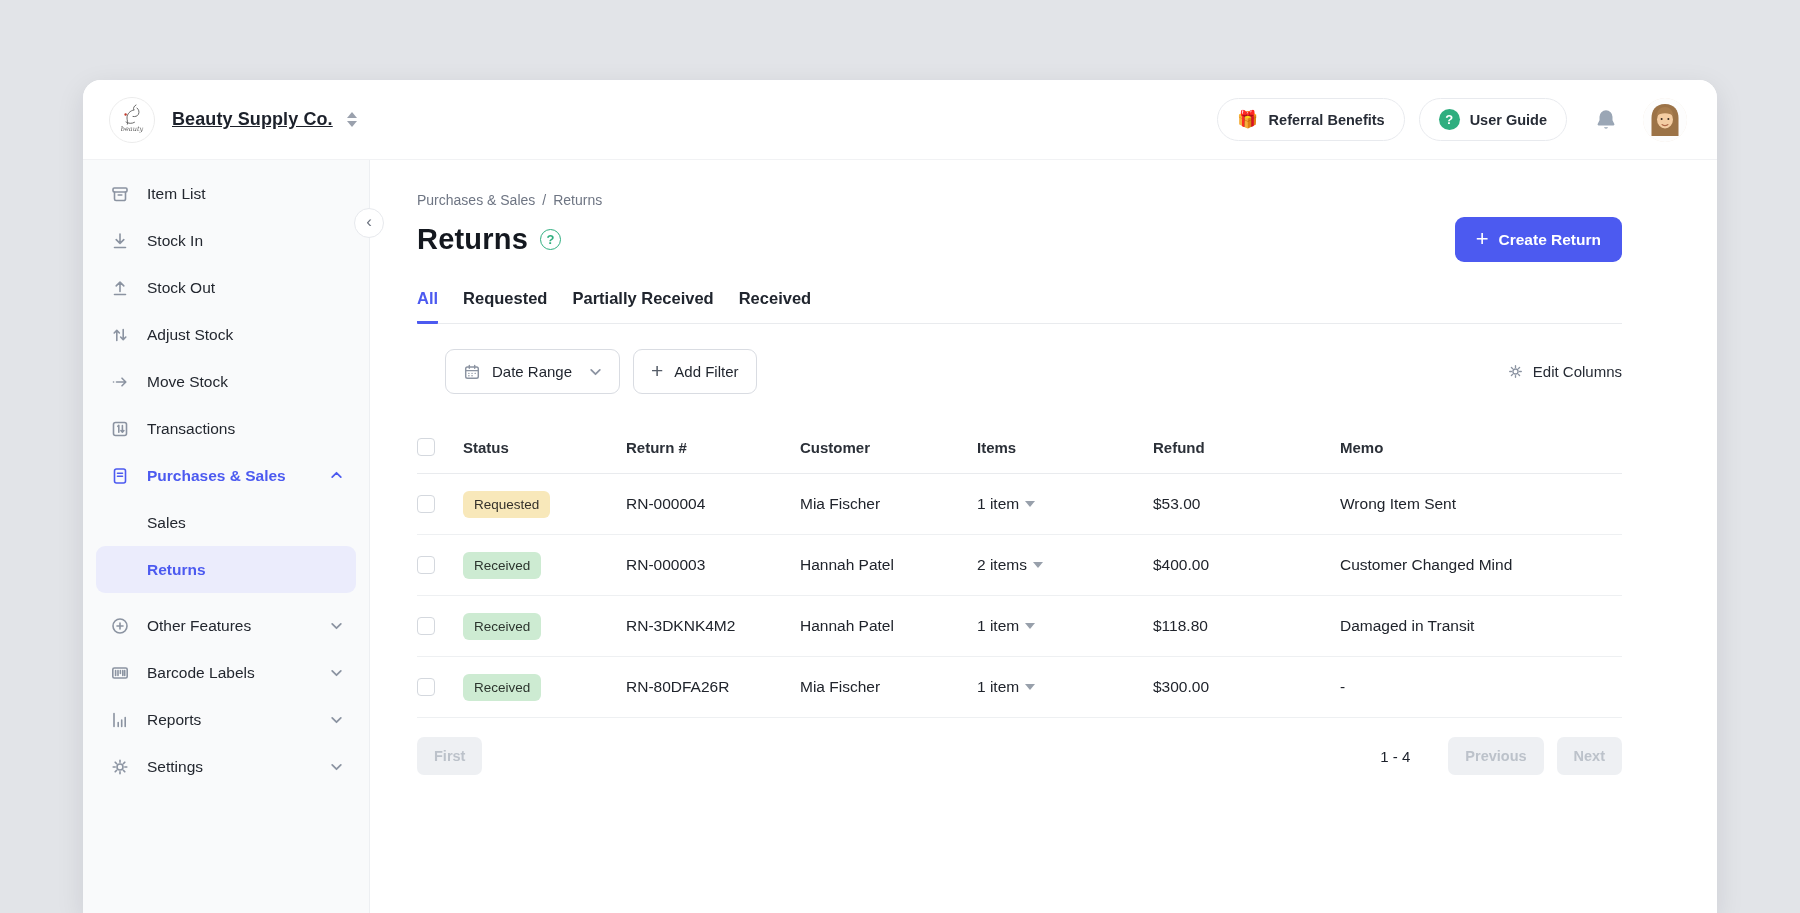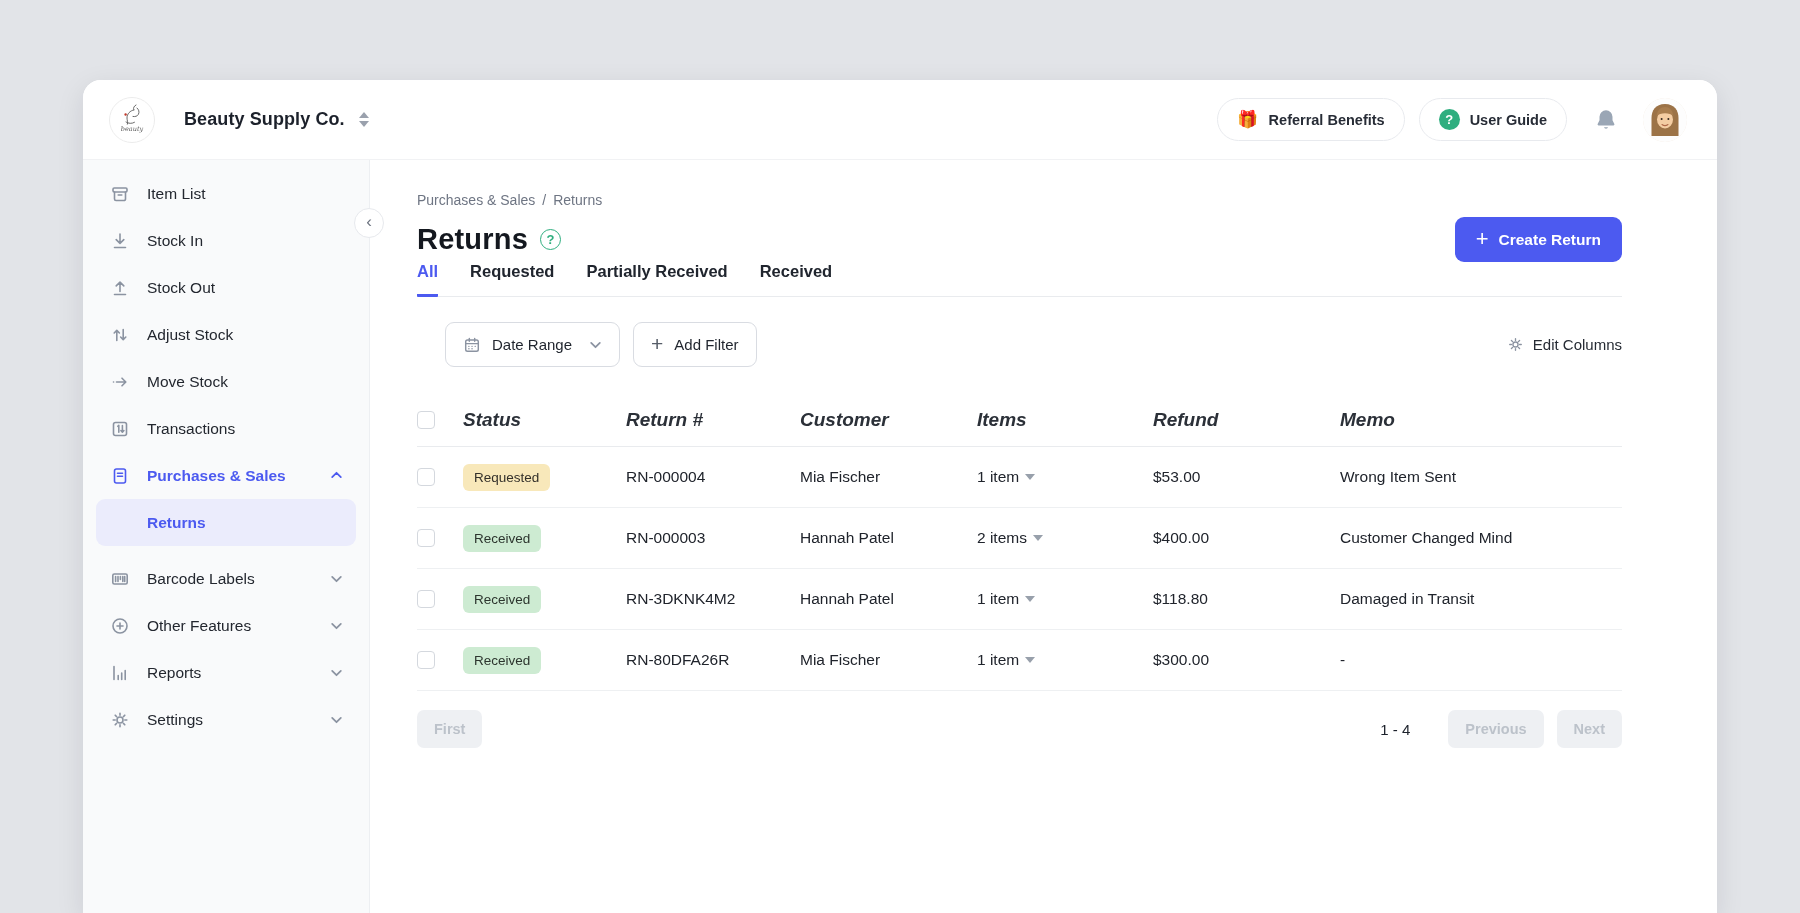--- a/index.html
+++ b/index.html
@@ -6,21 +6,21 @@
   html,body { width:1800px; height:913px; overflow:hidden; font-family:"Liberation Sans", sans-serif; background:#e2e4e8; }
 
   .card { position:absolute; left:83px; top:80px; width:1634px; height:833px; background:#fff;
           border-radius:18px 18px 0 0; box-shadow:0 8px 28px rgba(20,24,40,.10); overflow:hidden; }
 
   
   .topbar { height:80px; display:flex; align-items:center; padding:0 30px 0 26px; border-bottom:1px solid #f1f2f4; background:#fff; }
   .logo { width:46px; height:46px; border-radius:50%; border:1px solid #ececec; background:#fff;
           display:flex; flex-direction:column; align-items:center; overflow:hidden; }
   .logo svg { display:block; }
-  .company { font-size:18px; font-weight:700; color:#1c212b; margin-left:29px; letter-spacing:.1px; }
+  .company { font-size:18px; font-weight:700; color:#1c212b; margin-left:17px; letter-spacing:.1px;text-decoration:underline; }
   .sorter { display:flex; flex-direction:column; gap:3px; margin-left:14px; cursor:pointer; }
   .sorter .tri-up { width:0;height:0;border-left:5px solid transparent;border-right:5px solid transparent;border-bottom:6px solid #9aa1ad; }
   .sorter .tri-dn { width:0;height:0;border-left:5px solid transparent;border-right:5px solid transparent;border-top:6px solid #9aa1ad; }
   .topbar .spacer { flex:1; }
   .pill { height:43px; display:flex; align-items:center; gap:10px; padding:0 19px; border:1px solid #e8eaee;
           border-radius:22px; background:#fff; font-size:14.5px; font-weight:600; color:#272c36; cursor:pointer; }
   .pill + .pill { margin-left:14px; }
   .pill .gift { font-size:17px; line-height:1; }
   .qmark { width:21px; height:21px; border-radius:50%; background:#2fae7f; color:#fff; font-size:13px; font-weight:700;
            display:flex; align-items:center; justify-content:center; }
@@ -49,35 +49,35 @@
 
   .title-row { display:flex; align-items:center; margin-top:9px; }
   .page-title { font-size:29px; font-weight:700; color:#14181f; letter-spacing:.2px; }
   .help-circle { width:21px; height:21px; border-radius:50%; border:1.8px solid #2fae7f; color:#2fae7f; font-size:13px; font-weight:700;
                  display:flex; align-items:center; justify-content:center; margin-left:12px; cursor:pointer; }
   .create-btn { margin-left:auto; height:45px; background:#4c5af0; color:#fff; border:none; border-radius:9px;
                 display:flex; align-items:center; gap:10px; padding:0 21px; font-size:15.5px; font-weight:600; cursor:pointer;
                 font-family:"Liberation Sans", sans-serif; }
   .create-btn .plus { font-size:22px; font-weight:400; line-height:1; margin-top:-2px; }
 
-  .tabs { display:flex; gap:32px; border-bottom:1px solid #e9ebee; }
+  .tabs { display:flex; gap:25px; margin-top:27px; border-bottom:1px solid #e9ebee; }
   .tab { padding-bottom:13px; font-size:16.5px; font-weight:600; color:#20252e; cursor:pointer; border-bottom:3px solid transparent; margin-bottom:-1px; }
   .tab.active { color:#4c5af0; border-bottom-color:#4c5af0; border-radius:1px; }
 
   .filter-row { display:flex; margin-top:25px;padding-left:28px; }
   .ctrl-btn { height:45px; background:#fff; border:1px solid #d9dce2; border-radius:9px; display:flex; align-items:center;
               gap:11px; padding:0 17px; font-size:15px; font-weight:500; color:#1f242d; cursor:pointer; font-family:"Liberation Sans", sans-serif; }
   .ctrl-btn + .ctrl-btn { margin-left:13px; }
   .ctrl-btn .plus-g { font-size:21px; color:#565d68; font-weight:400; line-height:1; margin-top:-2px; }
   .edit-cols { margin-left:auto; display:flex; align-items:center; gap:9px; font-size:15px; font-weight:500; color:#262b34; cursor:pointer; }
 
   
   .table { margin-top:27px; }
   .tr { display:grid; grid-template-columns:46px 163px 174px 177px 176px 187px auto; align-items:center; }
-  .thead { height:53px; border-bottom:1px solid #e9ebee; font-size:19px; font-weight:600; color:#2b3038;font-style:italic; }
+  .thead { height:53px; border-bottom:1px solid #e9ebee; font-size:15px; font-weight:600; color:#2b3038; }
   .trow { height:61px; border-bottom:1px solid #eef0f2; font-size:15.5px; color:#20242c; }
   .cb { width:18px; height:18px; border:1.5px solid #d4d8de; border-radius:4px; background:#fff; cursor:pointer; }
   .badge { display:inline-block; padding:6px 11px; border-radius:6px; font-size:13.5px; font-weight:500; color:#33302a; }
   .badge.requested { background:#f8e8ba; }
   .badge.received  { background:#cdebd2; color:#2c352e; }
   .items-cell { display:flex; align-items:center; gap:6px; cursor:pointer; }
   .tri-dn-sm { width:0; height:0; border-left:5px solid transparent; border-right:5px solid transparent; border-top:6px solid #98a0ab; }
 
   .pagination { display:flex; align-items:center; margin-top:19px; }
   .pg-btn { background:#eef0f3; border:none; border-radius:7px; padding:11px 17px; font-size:14.5px; font-weight:600;
@@ -206,48 +206,51 @@
             </svg>
         </span>
         <span class="lbl">Purchases &amp; Sales</span>
         <span class="chev">
           <svg width="13" height="13" viewBox="0 0 12 12">
               <path d="M2 7.5 6 3.5l4 4" stroke="#4c5af0" stroke-width="1.6" fill="none" stroke-linecap="round" stroke-linejoin="round"></path>
             </svg>
         </span>
       </div>
 
+      <div class="sub-item">
+        <span>Sales</span>
+      </div>
       <div class="sub-item active">
         <span>Returns</span>
       </div>
 
       <div class="bottom-group">
+        <div class="nav-item">
+          <span class="ic">
+            <svg width="20" height="20" viewBox="0 0 20 20" class="icon-stroke">
+                <circle cx="10" cy="10" r="7"></circle>
+                <path d="M10 7v6M7 10h6"></path>
+              </svg>
+          </span>
+          <span class="lbl">Other Features</span>
+          <span class="chev">
+            <svg width="13" height="13" viewBox="0 0 12 12">
+                <path d="M2 4.5 6 8.5l4-4" stroke="#8b93a1" stroke-width="1.6" fill="none" stroke-linecap="round" stroke-linejoin="round"></path>
+              </svg>
+          </span>
+        </div>
+
         <div class="nav-item">
           <span class="ic">
             <svg width="20" height="20" viewBox="0 0 20 20" class="icon-stroke">
                 <rect x="2.8" y="5" width="14.4" height="10" rx="1.5"></rect>
                 <path d="M5.6 7.5v5M8 7.5v5M10.4 7.5v3M12.8 7.5v5M14.7 7.5v5"></path>
               </svg>
           </span>
           <span class="lbl">Barcode Labels</span>
-          <span class="chev">
-            <svg width="13" height="13" viewBox="0 0 12 12">
-                <path d="M2 4.5 6 8.5l4-4" stroke="#8b93a1" stroke-width="1.6" fill="none" stroke-linecap="round" stroke-linejoin="round"></path>
-              </svg>
-          </span>
-        </div>
-
-        <div class="nav-item">
-          <span class="ic">
-            <svg width="20" height="20" viewBox="0 0 20 20" class="icon-stroke">
-                <circle cx="10" cy="10" r="7"></circle>
-                <path d="M10 7v6M7 10h6"></path>
-              </svg>
-          </span>
-          <span class="lbl">Other Features</span>
           <span class="chev">
             <svg width="13" height="13" viewBox="0 0 12 12">
                 <path d="M2 4.5 6 8.5l4-4" stroke="#8b93a1" stroke-width="1.6" fill="none" stroke-linecap="round" stroke-linejoin="round"></path>
               </svg>
           </span>
         </div>
 
         <div class="nav-item">
           <span class="ic">
             <svg width="20" height="20" viewBox="0 0 20 20" class="icon-stroke">

